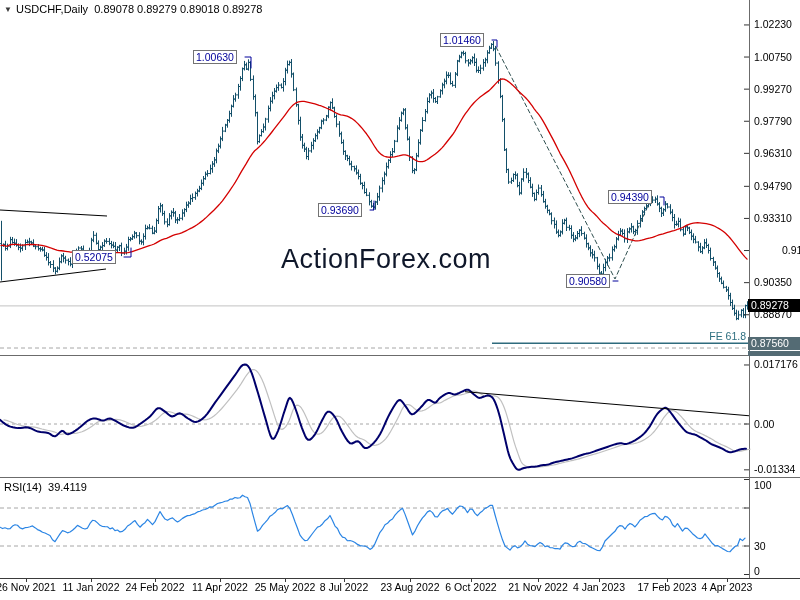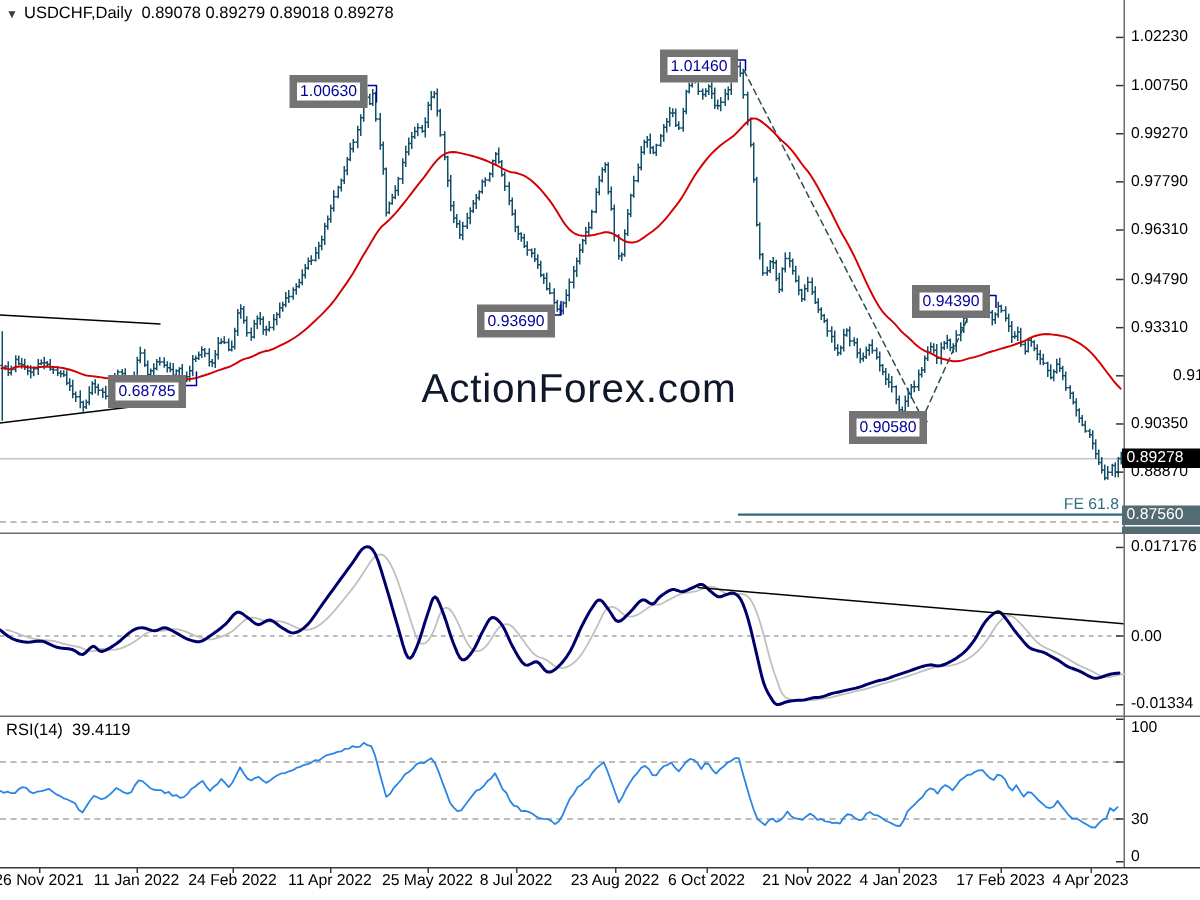--- a/index.html
+++ b/index.html
@@ -14,21 +14,21 @@
   #symbol-title{left:16px;top:3px;font-size:11px;color:#000;}
   #symbol-marker{left:4px;top:3px;font-size:8px;color:#3a3a3a;}
   #macd-title{left:4px;top:359px;font-size:11px;color:#000;}
   #rsi-title{left:4px;top:481px;font-size:11px;color:#000;}
   #fe-label{left:666px;top:330px;width:80px;text-align:right;font-size:10.5px;color:#2e6f80;}
   .tag{position:absolute;left:748px;width:52px;height:13px;color:#fff;font-size:10.5px;
        line-height:13px;padding-left:3px;z-index:4;box-sizing:border-box;}
   #current-tag{top:299px;background:#000;}
   #fe-tag{top:337px;background:#546b74;}
   #fe-tag-clip{top:351px;height:5px;background:#546b74;overflow:hidden;}
-  .pricebox{position:absolute;border:5px solid #737373;color:#00009b;background:#fff;
+  .pricebox{position:absolute;border:1px solid #737373;color:#00009b;background:#fff;
             font-size:10.5px;line-height:12px;padding:0 2px;z-index:3;white-space:nowrap;}
   .axlbl{position:absolute;left:754px;font-size:10.5px;color:#000;white-space:nowrap;z-index:3;}
   .datelbl{position:absolute;top:581px;width:72px;margin-left:-36px;text-align:center;
            font-size:10.5px;color:#000;white-space:nowrap;z-index:3;}
 </style>
 </head>
 <body>
 
 <div id="root">
   <div id="watermark" class="abs">ActionForex.com</div>
@@ -102,21 +102,21 @@
   </div>
 
   <div id="fe-label" class="lbl txt">FE 61.8</div>
   <div id="current-tag" class="tag">0.89278</div>
   <div id="fe-tag" class="tag">0.87560</div>
   <div id="fe-tag-clip" class="tag"></div>
 
   <div id="gen-labels">
       <div class="pricebox" style="left: 193px; top: 50px;">1.00630</div>
       <div class="pricebox" style="left: 440px; top: 33px;">1.01460</div>
-      <div class="pricebox" style="left: 72px; top: 250px;">0.68785</div>
+      <div class="pricebox" style="left: 72px; top: 250px;">0.52075</div>
       <div class="pricebox" style="left: 318px; top: 203px;">0.93690</div>
       <div class="pricebox" style="left: 566px; top: 274px;">0.90580</div>
       <div class="pricebox" style="left: 608px; top: 190px;">0.94390</div>
       <div class="axlbl" style="top: 18.4414px;">1.02230</div>
       <div class="axlbl" style="top: 50.5456px;">1.00750</div>
       <div class="axlbl" style="top: 82.6497px;">0.99270</div>
       <div class="axlbl" style="top: 114.754px;">0.97790</div>
       <div class="axlbl" style="top: 146.858px;">0.96310</div>
       <div class="axlbl" style="top: 179.83px;">0.94790</div>
       <div class="axlbl" style="top: 211.934px;">0.93310</div>

